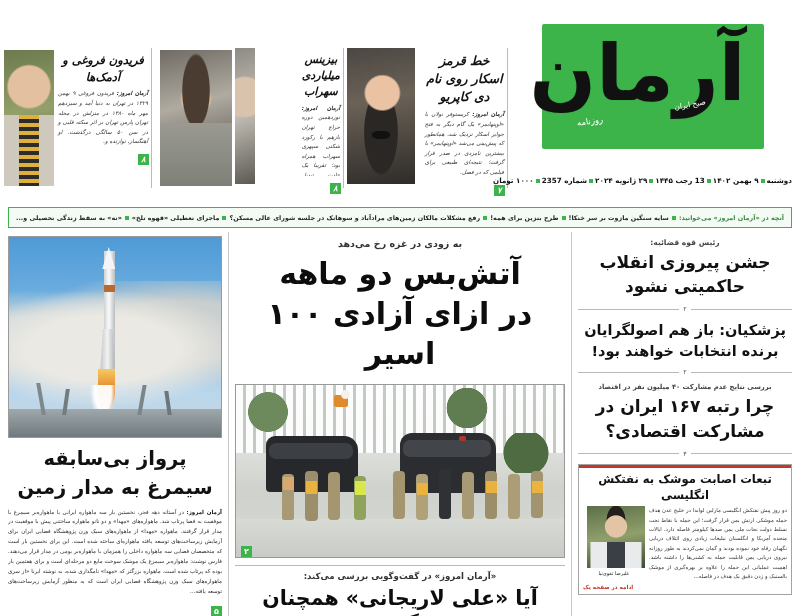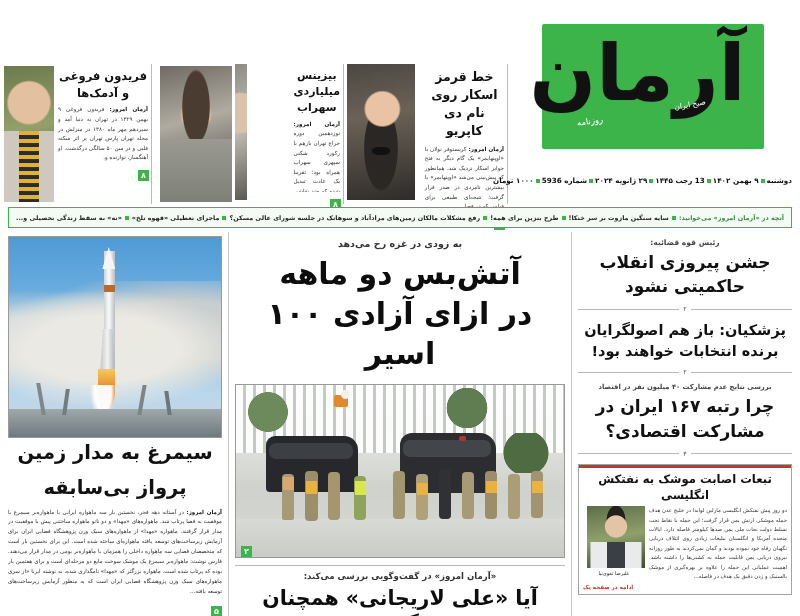--- a/index.html
+++ b/index.html
@@ -38,21 +38,21 @@
     font-size:7.5px;text-align:center;transform:rotate(-10deg);
   }
   .dateline{
     position:absolute;right:8px;top:176px;width:272px;
     font-size:7.2px;font-weight:bold;color:#111;text-align:center;
     white-space:nowrap;direction:rtl;
   }
   .dateline .sq{display:inline-block;width:4px;height:4px;background:#3cb44a;margin:0 2px;vertical-align:middle;}
 
   
-  .tbox{position:absolute;top:64px;height:140px;border-right:1px solid #bbb;}
+  .tbox{position:absolute;top:48px;height:140px;border-right:1px solid #bbb;font-style:italic;}
   .tbox-title{
     font-weight:bold;text-align:center;color:#111;line-height:1.45;
     font-size:12.5px;padding:2px 3px 4px 3px;
   }
   .tbox-body{
     font-size:5.6px;line-height:1.72;text-align:justify;color:#333;
     padding:0 3px;direction:rtl;
     max-height:72px;overflow:hidden;
   }
   .tbox-body b{color:#111;}
@@ -212,21 +212,21 @@
       <div class="tphoto" style="width:50px;height:136px;margin-top:2px;">
         <div class="ph" style="background:linear-gradient(170deg,#6d7a4e,#93a06a 45%,#4a5336);"></div>
         <div class="ph" style="background:radial-gradient(circle at 50% 27%, #e2c0a0 0 20%, rgba(0,0,0,0) 22%);"></div>
         <div style="position:absolute;left:8%;right:8%;bottom:0;height:52%;background:repeating-linear-gradient(180deg,#e0b13a 0 4px,#2c2c2c 4px 8px);"></div>
         <div style="position:absolute;left:0;bottom:0;width:30%;height:52%;background:#cfc9bd;"></div>
         <div style="position:absolute;right:0;bottom:0;width:30%;height:52%;background:#cfc9bd;"></div>
       </div>
     </div>
 
     <div class="dateline">
-      <span>دوشنبه</span><span class="sq"></span><span>۹ بهمن ۱۴۰۲</span><span class="sq"></span><span>13 رجب ۱۴۴۵</span><span class="sq"></span><span>۲۹ ژانویه ۲۰۲۴</span><span class="sq"></span><span>شماره 5936</span><span class="sq"></span><span>۱۰۰۰ تومان</span>
+      <span>دوشنبه</span><span class="sq"></span><span>۹ بهمن ۱۴۰۲</span><span class="sq"></span><span>13 رجب ۱۴۴۵</span><span class="sq"></span><span>۲۹ ژانویه ۲۰۲۴</span><span class="sq"></span><span>شماره 2357</span><span class="sq"></span><span>۱۰۰۰ تومان</span>
     </div>
   </div>
 
   <div class="ticker">
     <div class="ticker-inner">
       <span class="lead">آنچه در «آرمان امروز» می‌خوانید:</span><span class="bl"></span><span>سایه سنگین مازوت بر سر خنکا!</span><span class="bl"></span><span>طرح بنزین برای همه!</span><span class="bl"></span><span>رفع مشکلات مالکان زمین‌های مرادآباد و سوهانک در جلسه شورای عالی مسکن؟</span><span class="bl"></span><span>ماجرای تعطیلی «قهوه تلخ»</span><span class="bl"></span><span>«نه» به سقط زندگی تحصیلی و...</span>
     </div>
   </div>
 
   <div class="body">
@@ -348,22 +348,22 @@
         <div style="position:absolute;left:42%;top:66%;width:17px;height:22%;background:linear-gradient(180deg,#f6ca5e,#e07a22 55%,rgba(224,122,34,0));border-radius:0 0 50% 50%;"></div>
         <div style="position:absolute;left:38%;top:74%;width:26px;height:18%;background:radial-gradient(ellipse at 50% 20%, rgba(255,255,255,.95) 0 45%, rgba(255,255,255,0) 70%);"></div>
 
         <div style="position:absolute;left:0;right:0;bottom:0;height:14%;background:linear-gradient(180deg,#9fa8ab,#6f7a7e);"></div>
         <div style="position:absolute;left:14%;bottom:11%;width:4px;height:16%;background:#7e878a;transform:skewX(10deg);"></div>
         <div style="position:absolute;left:26%;bottom:11%;width:4px;height:13%;background:#737c7f;transform:skewX(-8deg);"></div>
         <div style="position:absolute;left:62%;bottom:11%;width:4px;height:15%;background:#7b8487;transform:skewX(-10deg);"></div>
         <div style="position:absolute;left:74%;bottom:11%;width:4px;height:12%;background:#6d7679;transform:skewX(8deg);"></div>
       </div>
 
+      <div class="rk-title">پرواز بی‌سابقه</div>
       <div class="rk-title" style="margin-top:1px;">سیمرغ به مدار زمین</div>
-      <div class="rk-title">پرواز بی‌سابقه</div>
 
       <div class="rk-body">
         <b>آرمان امروز:</b>
         <span>در آستانه دهه فجر، نخستین بار سه ماهواره ایرانی با ماهواره‌بر سیمرغ با موفقیت به فضا پرتاب شد. ماهواره‌های «مهدا» و دو نانو ماهواره ساختنی پیش با موفقیت در مدار قرار گرفتند. ماهواره «مهدا» از ماهواره‌های سبک وزن پژوهشگاه فضایی ایران برای آزمایش زیرساخت‌های توسعه یافته ماهواره‌ای ساخته شده است. این برای نخستین بار است که متخصصان فضایی سه ماهواره داخلی را همزمان با ماهواره‌بر بومی در مدار قرار می‌دهند. فارس نوشت: ماهواره‌بر سیمرغ یک موشک سوخت مایع دو مرحله‌ای است و برای هفتمین بار بوده که پرتاب شده است. ماهواره بزرگتر که «مهدا» نامگذاری شده، به نوشته ایرنا «از سری ماهواره‌های سبک وزن پژوهشگاه فضایی ایران است که به منظور آزمایش زیرساخت‌های توسعه یافته...</span>
       </div>
       <div class="rk-foot">
         <span class="pnum">۵</span>
       </div>
     </div>
 

